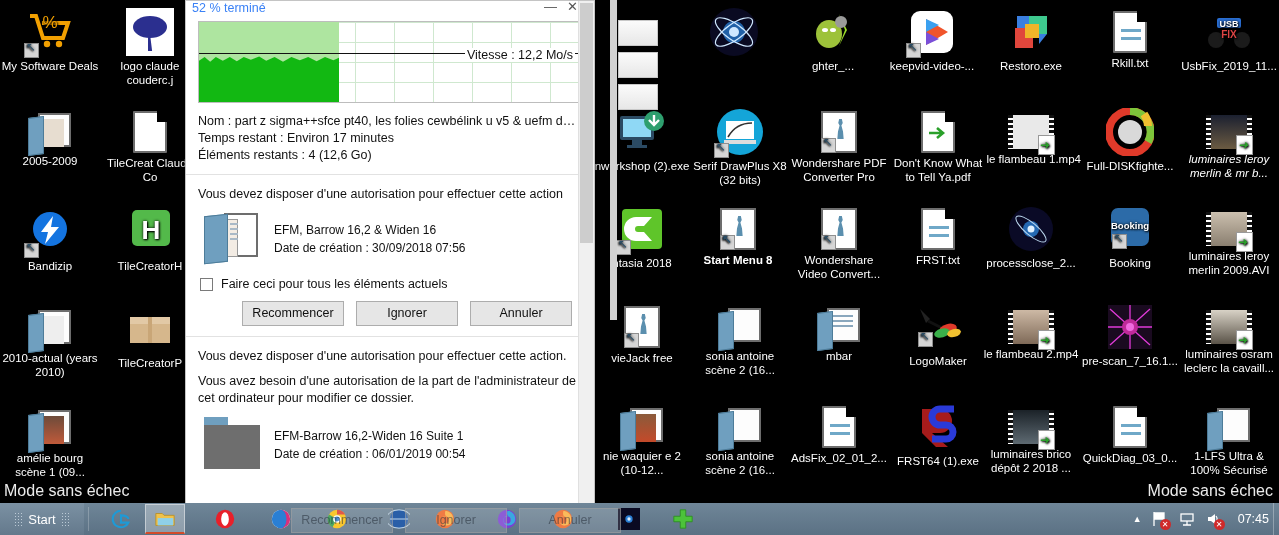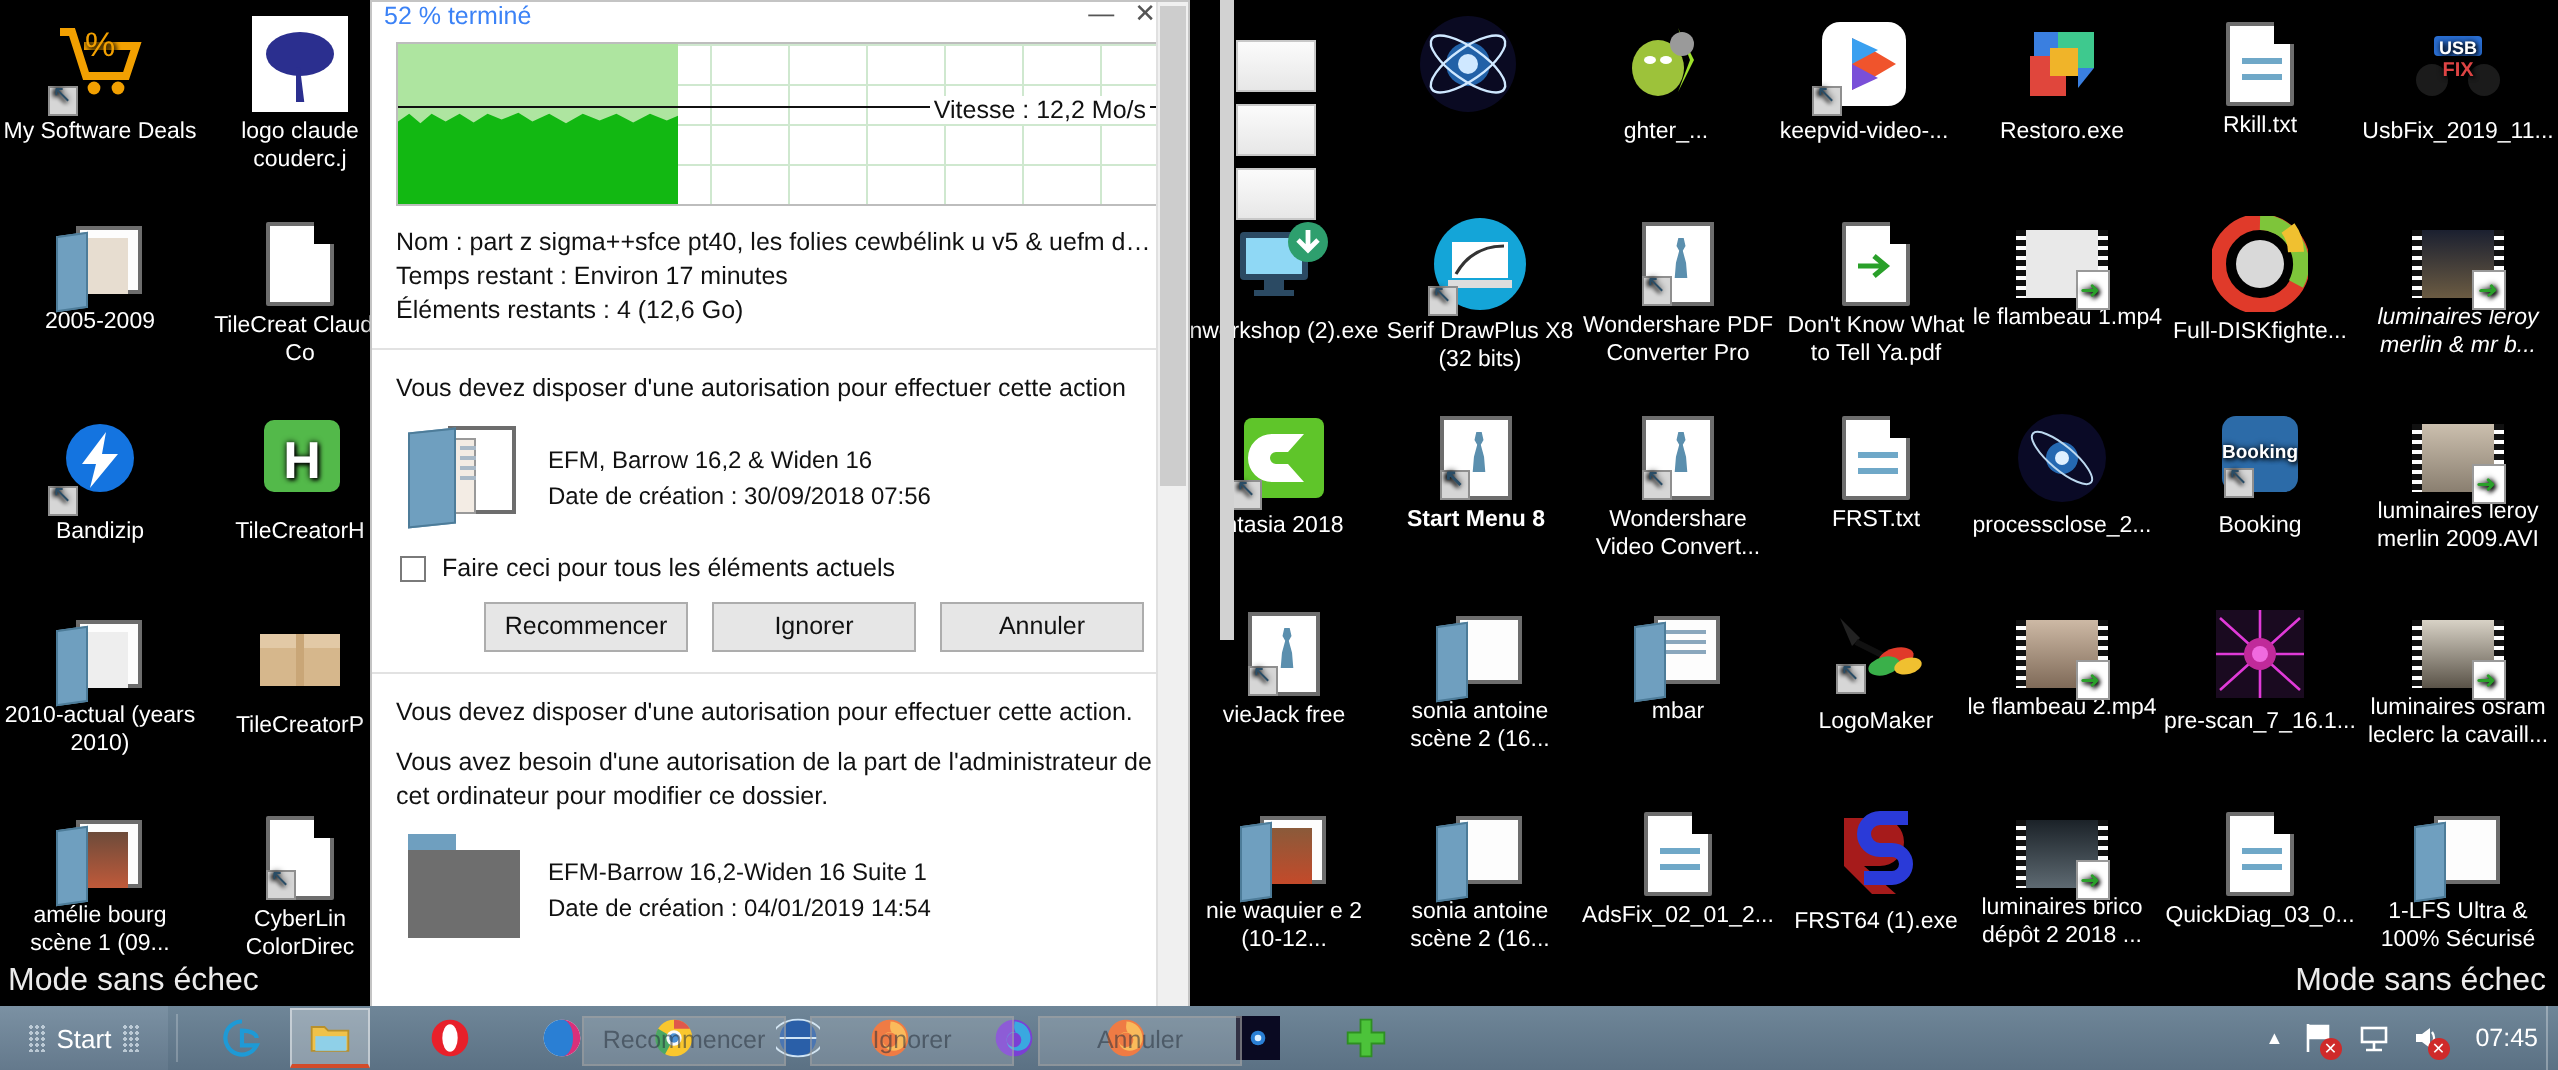--- a/index.html
+++ b/index.html
@@ -315,26 +315,20 @@
 
   <div class="icon-cell" style="left:0px;top:405px;">
     <div class="ic-folder">
         <div class="back"></div>
         <div class="thumb" style="background:linear-gradient(#6d4b3a,#c05a3a);"></div>
         <div class="front"></div>
       </div>
     <span class="icon-label">amélie bourg scène 1 (09...</span>
   </div>
 
-  <div class="icon-cell" style="left:100px;top:405px;">
-    <div class="ic-doc">
-        <span class="ic-shortcut"></span>
-      </div>
-    <span class="icon-label">CyberLin ColorDirec</span>
-  </div>
 
   <div class="icon-cell" style="left:684px;top:8px;">
     <div class="icon-art">
       <svg width="48" height="48" viewBox="0 0 48 48">
           <circle cx="24" cy="24" r="24" fill="#0a0a22"></circle>
           <circle cx="24" cy="24" r="11" fill="#2a7fd4" opacity=".75"></circle>
           <circle cx="24" cy="24" r="5" fill="#cfe8ff"></circle>
           <ellipse cx="24" cy="24" rx="22" ry="8" fill="none" stroke="#cfe8ff" stroke-width="1.2" transform="rotate(35 24 24)"></ellipse>
           <ellipse cx="24" cy="24" rx="22" ry="8" fill="none" stroke="#cfe8ff" stroke-width="1.2" transform="rotate(-35 24 24)"></ellipse>
         </svg>
@@ -744,21 +738,21 @@
   <div class="perm-block">
     <div class="perm-head">Vous devez disposer d'une autorisation pour effectuer cette action.</div>
     <div class="perm-sub">Vous avez besoin d'une autorisation de la part de l'administrateur de cet ordinateur pour modifier ce dossier.</div>
     <div class="perm-row">
       <div class="perm-icon-grey">
         <div class="gtab"></div>
           <div class="gbody"></div>
       </div>
       <div class="perm-meta">
         <div>EFM-Barrow 16,2-Widen 16 Suite 1</div>
-        <div>Date de création : 04/01/2019 14:54</div>
+        <div>Date de création : 06/01/2019 00:54</div>
       </div>
     </div>
   </div>
 
   <div class="dlg-scroll">
     <div class="thumb2"></div>
   </div>
 </div>
 
 <div style="position:absolute;left:291px;top:508px;display:flex;gap:12px;z-index:30;">

